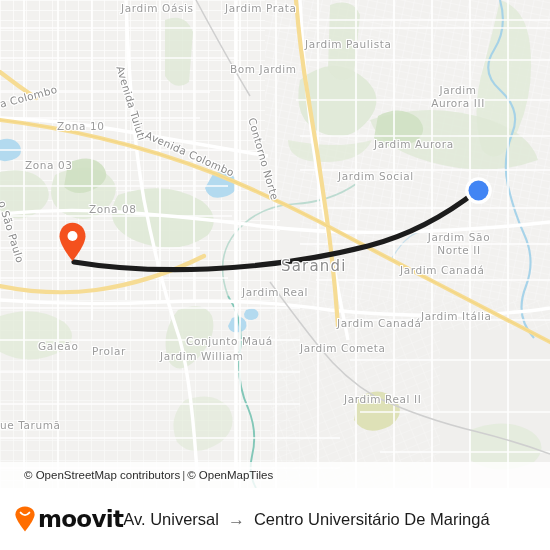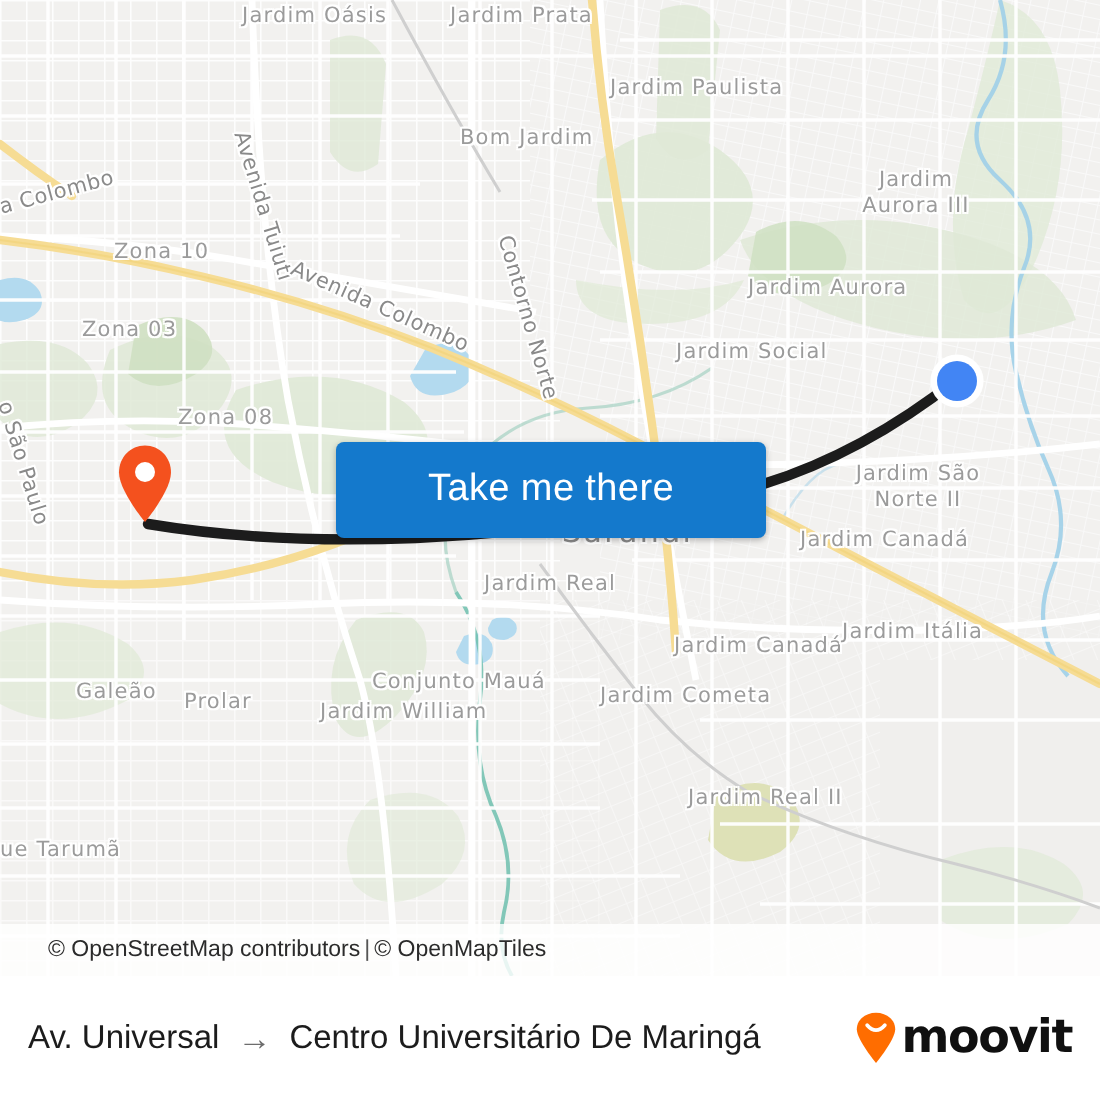--- a/index.html
+++ b/index.html
@@ -297,21 +297,21 @@
       <path d="M74 262 q60 10 134 7 q86 -4 160 -23 q58 -15 110 -56" fill="none" stroke="#1c1c1c" stroke-width="5.2" stroke-linecap="round" stroke-linejoin="round"></path>
     </svg>
 
     <div class="mlabel" style="left:121px; top:2px;">Jardim Oásis</div>
     <div class="mlabel" style="left:225px; top:2px;">Jardim Prata</div>
     <div class="mlabel" style="left:305px; top:38px;">Jardim Paulista</div>
     <div class="mlabel" style="left:230px; top:63px;">Bom Jardim</div>
     <div class="mlabel two-line" style="left:422px; top:84px; width:72px;">Jardim Aurora III</div>
     <div class="mlabel" style="left:374px; top:138px;">Jardim Aurora</div>
     <div class="mlabel" style="left:57px;  top:120px;">Zona 10</div>
-    <div class="mlabel" style="left:41px;  top:159px;text-align:right;">Zona 03</div>
+    <div class="mlabel" style="left:25px;  top:159px;text-align:right;">Zona 03</div>
     <div class="mlabel" style="left:89px;  top:203px;">Zona 08</div>
     <div class="mlabel" style="left:338px; top:170px;">Jardim Social</div>
     <div class="mlabel two-line" style="left:420px; top:231px; width:78px;">Jardim São Norte II</div>
     <div class="mlabel" style="left:400px; top:264px;">Jardim Canadá</div>
     <div class="mlabel" style="left:242px; top:286px;">Jardim Real</div>
     <div class="mlabel" style="left:337px; top:317px;">Jardim Canadá</div>
     <div class="mlabel" style="left:421px; top:310px;">Jardim Itália</div>
     <div class="mlabel" style="left:186px; top:335px;">Conjunto Mauá</div>
     <div class="mlabel" style="left:300px; top:342px;">Jardim Cometa</div>
     <div class="mlabel" style="left:160px; top:350px;">Jardim William</div>
@@ -332,37 +332,36 @@
       <path d="M14.5 39 C14.5 39 27.5 23.5 27.5 14.3 C27.5 6.6 21.7 0.8 14.5 0.8
                C7.3 0.8 1.5 6.6 1.5 14.3 C1.5 23.5 14.5 39 14.5 39 Z" fill="#f4511e"></path>
       <circle cx="14.5" cy="14" r="5" fill="#ffffff"></circle>
     </svg>
 
     <svg id="dest-marker" viewBox="0 0 29 29">
       <circle cx="14.5" cy="14.5" r="13.3" fill="#ffffff"></circle>
       <circle cx="14.5" cy="14.5" r="10" fill="#4285f4"></circle>
     </svg>
 
-    <button id="cta">Take me there</button>
 
     <div id="attribution">
       <span>© OpenStreetMap contributors</span><span class="sep">|</span><span>© OpenMapTiles</span>
     </div>
   </div>
 
   <div id="footer">
-    <div id="route-summary">
-      <span class="place">Av. Universal</span>
-      <span class="arrow">→</span>
-      <span class="place">Centro Universitário De Maringá</span>
-    </div>
-
     <div id="brand">
       <svg width="22" height="26" viewBox="0 0 22 26">
         <path d="M11 25.5 C11 25.5 20.6 13.8 20.6 8.6 C20.6 3.9 16.3 0.4 11 0.4
                  C5.7 0.4 1.4 3.9 1.4 8.6 C1.4 13.8 11 25.5 11 25.5 Z" fill="#ff6d00"></path>
         <path d="M6.6 6.6 q4.4 5 8.8 0" fill="none" stroke="#ffffff" stroke-width="1.9" stroke-linecap="round"></path>
       </svg>
       <span class="wordmark">moovit</span>
     </div>
+
+    <div id="route-summary">
+      <span class="place">Av. Universal</span>
+      <span class="arrow">→</span>
+      <span class="place">Centro Universitário De Maringá</span>
+    </div>
   </div>
 
 </div>
 
 </body></html>

